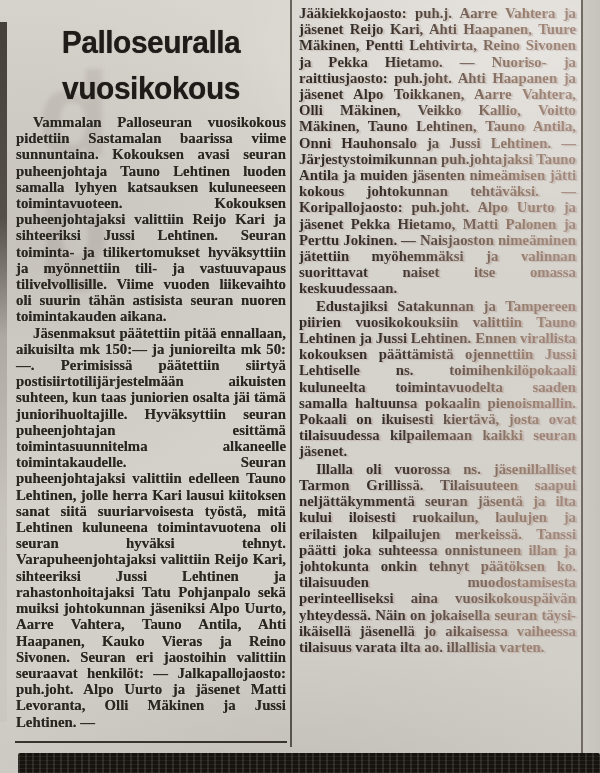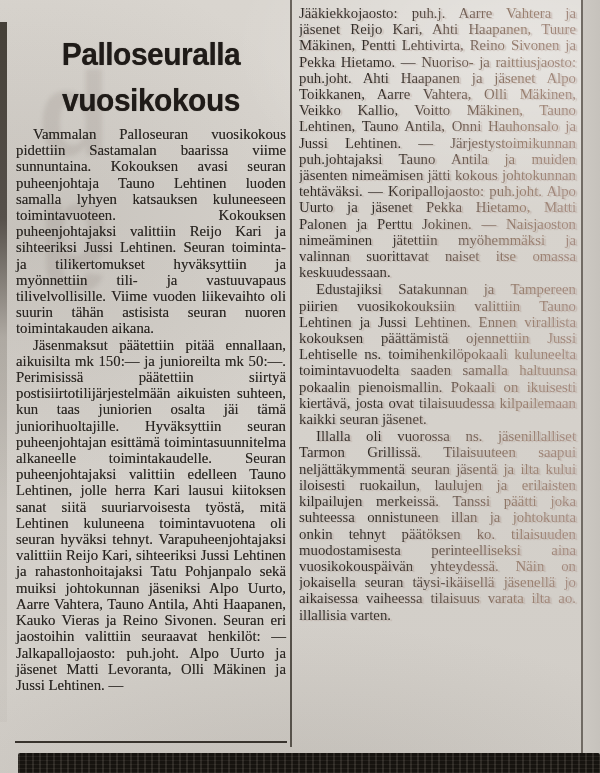--- a/index.html
+++ b/index.html
@@ -20,36 +20,37 @@
     color:rgba(130,120,110,0.17);
     transform:scaleX(-1);
     filter:blur(2.2px);
     white-space:pre-line;
     user-select:none;
   }
   .left-edge{
     position:absolute;left:0;top:22px;width:7px;height:700px;
     background:linear-gradient(180deg,#454038 0%, #56504a 28%, rgba(150,144,136,0.55) 45%, rgba(170,165,158,0.30) 70%, rgba(170,165,158,0.12) 100%);
   }
-  .col{position:absolute;top:16px;}
+  .col{position:absolute;top:4px;}
   .col-left{left:16px;width:270px;}
   .col-right{left:299px;top:5px;width:277px;}
   .headline{
     margin:15px 0 9px 0;
     font-family:"Liberation Sans", sans-serif;
     font-weight:700;font-size:30px;line-height:43px;
     text-align:center;color:#1f1b18;letter-spacing:-0.5px;
     transform:scaleY(1.07);transform-origin:top center;
     text-shadow:0 0 0.7px rgba(30,26,22,0.7);
   }
   .headline span{display:block;}
   p.body{
     margin:0;font-size:14.8px;line-height:16.2px;
     text-align:justify;color:#2a2622;
     text-shadow:0 0 0.6px rgba(42,38,34,0.55);
+    font-weight:bold;
   }
   p.indent{text-indent:17px;}
   .col-right p.body{
     color:#54483f;text-shadow:none;margin-bottom:1px;
   }
   @supports ((-webkit-background-clip:text) or (background-clip:text)){
     .col-right p.body{
       background-image:linear-gradient(90deg,
         #2c2824 0%, #332e29 32%,
         #6d5c52 58%, #99806f 80%, #a78e83 100%);

